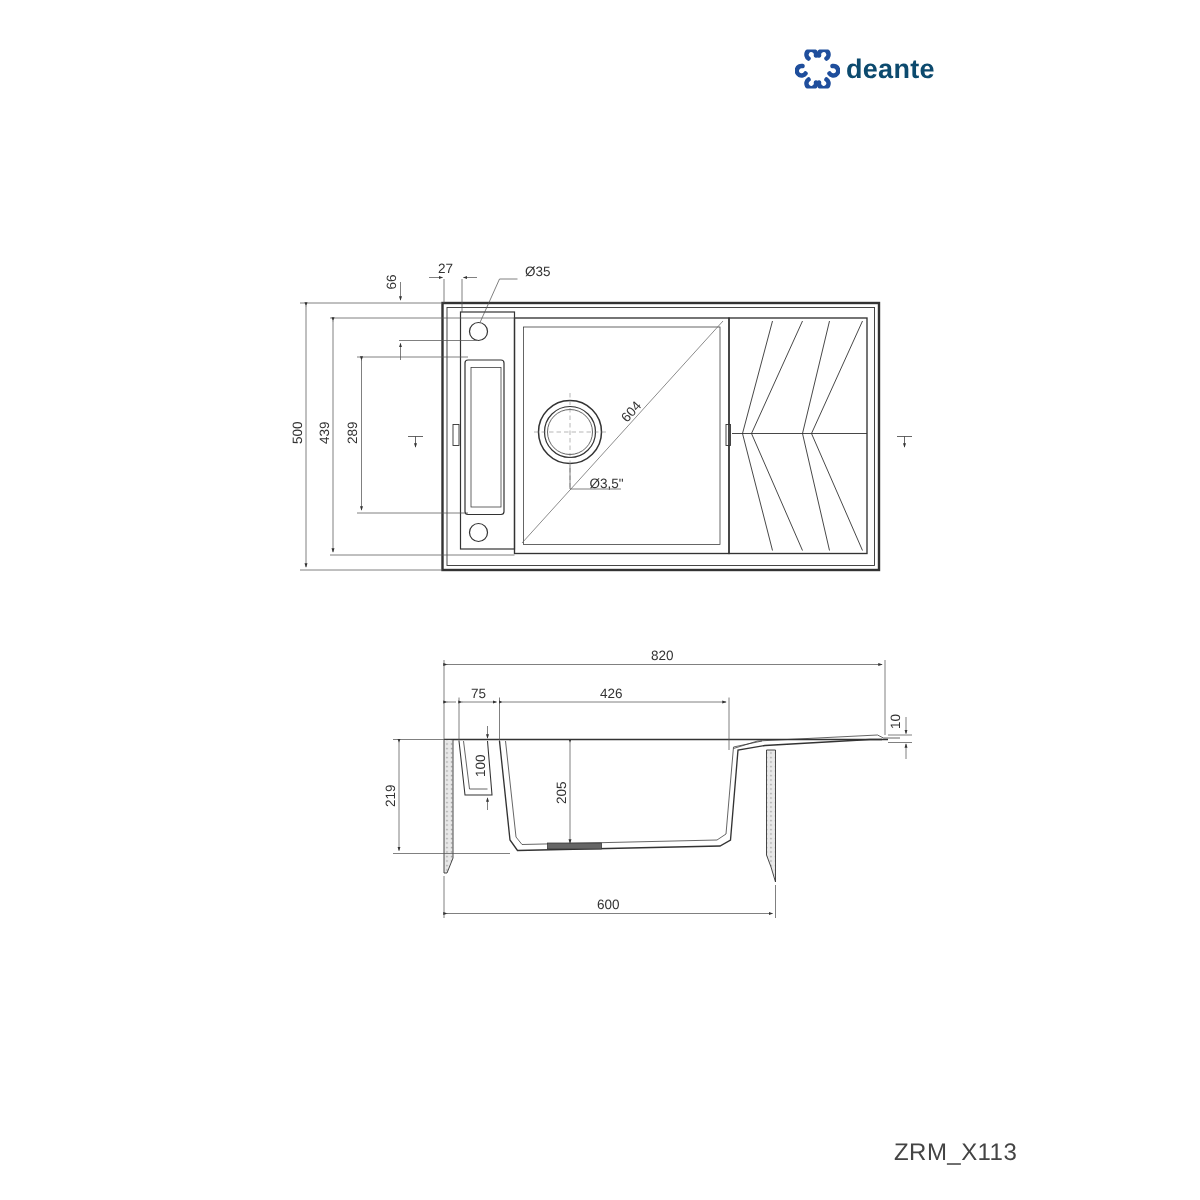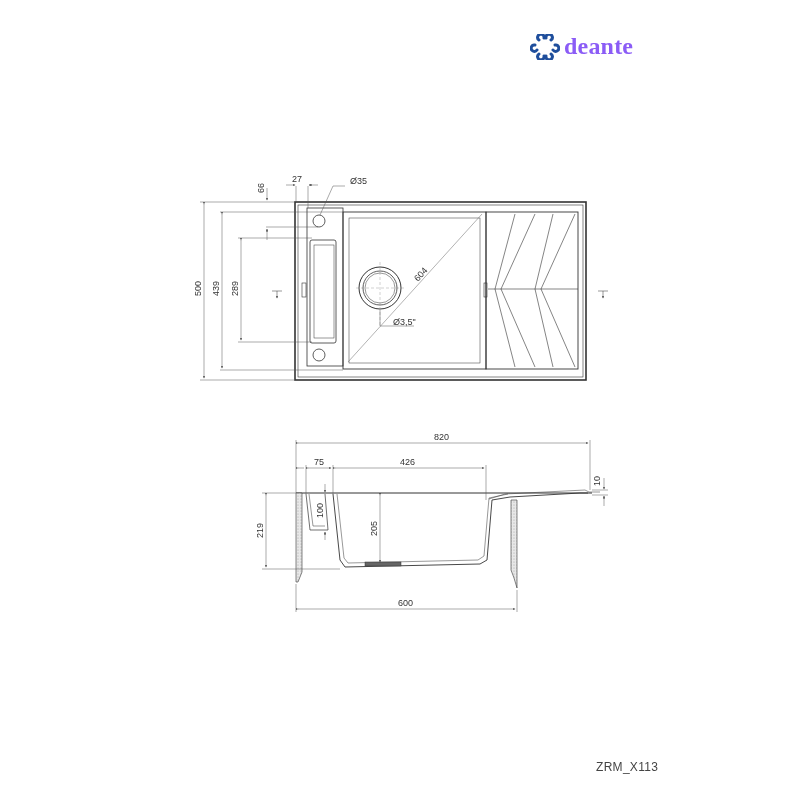--- a/index.html
+++ b/index.html
@@ -1,21 +1,21 @@
 <!DOCTYPE html>
 <html><head>
   <meta charset="utf-8">
   <style>
     html, body { margin: 0; padding: 0; background: #ffffff; }
     body { width: 800px; height: 800px; position: relative; overflow: hidden;
            font-family: "Liberation Sans", sans-serif; }
     .logo { position: absolute; left: 530px; top: 33px; display: flex; align-items: center; gap: 4px; }
-    .logo-text { font-family: Liberation Serif, serif; font-size: 24px; font-weight: bold;
-                 color: #8b5cf6; letter-spacing: 0.2px; }
-    .code-label { position: absolute; left: 596px; top: 760px; font-size: 12px; color: #444; letter-spacing: 0.3px; }
+    .logo-text { font-family: Liberation Sans, sans-serif; font-size: 18px; font-weight: bold;
+                 color: #0c4a6e; letter-spacing: 0.2px; }
+    .code-label { position: absolute; left: 596px; top: 760px; font-size: 16px; color: #444; letter-spacing: 0.3px; }
     svg.drawing { position: absolute; left: 0; top: 0; }
     .dim { font-family: "Liberation Sans", sans-serif; font-size: 9px; fill: #333; }
   </style>
 </head>
 <body>
 
 <div class="logo">
   <svg width="30" height="26" viewBox="0 0 30 26">
     <g fill="none" stroke="#1f4e9c" stroke-width="3" stroke-linecap="round">
       <path d="M9 6 a3.2 3.2 0 1 1 5 -2"></path>

